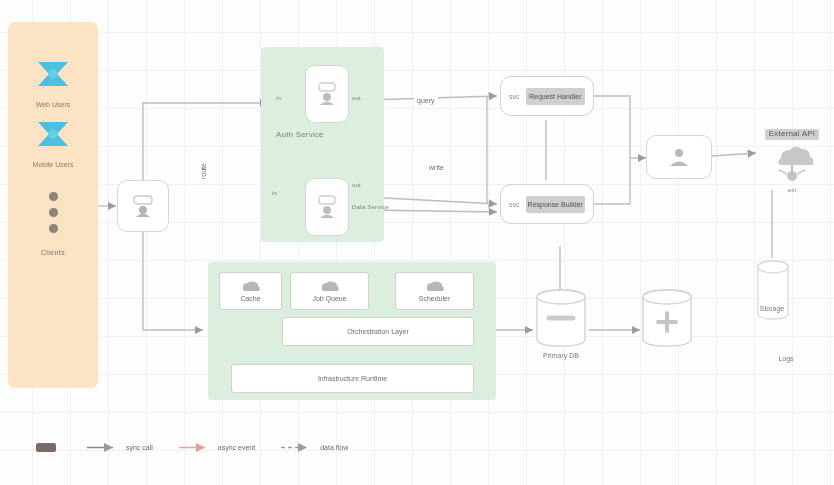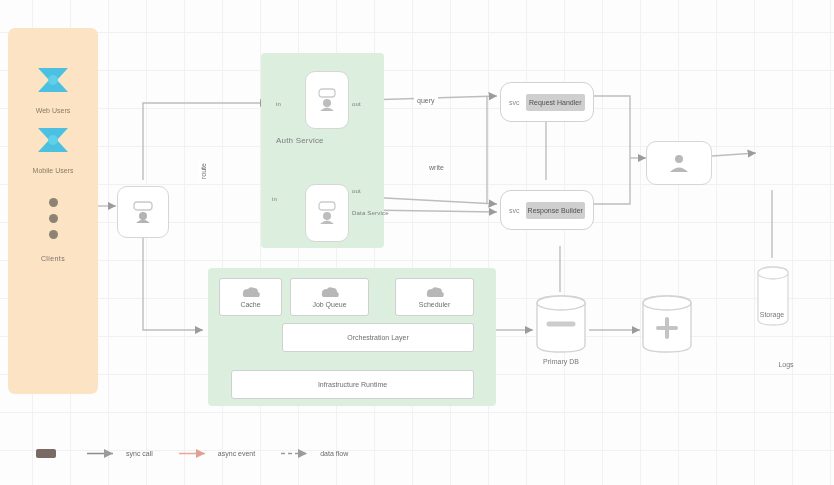--- a/index.html
+++ b/index.html
@@ -12,21 +12,21 @@
   }
   #canvas{
     position:relative;width:834px;height:485px;
     background-color:#fdfdfd;
     background-image:
       linear-gradient(to right, #f1f1f1 1px, transparent 1px),
       linear-gradient(to bottom, #f1f1f1 1px, transparent 1px);
     background-size:38px 38px;
     background-position:-6px -6px;
   }
-  .abs{position:absolute;margin-top:6px;}
+  .abs{position:absolute;}
 
   
   .txt{
     font-size:8px;letter-spacing:.2px;color:#7d7d7d;
     white-space:nowrap;line-height:1.1;
   }
   .txt.dark{color:#5a5a5a;}
   .txt.tiny{font-size:6px;}
 
   
@@ -234,20 +234,30 @@
     <span class="blk">Response Builder</span>
   </div>
 
   <div class="abs node" style="left:646px;top:135px;width:66px;height:44px;">
     <svg class="node-ico" viewBox="0 0 26 26">
       <circle cx="13" cy="9" r="4" fill="#b9b9b9"></circle>
       <path d="M4 22 q9-9 18,0" fill="#b9b9b9"></path>
     </svg>
   </div>
 
+  <div class="abs" style="left:757px;top:122px;width:70px;text-align:center;">
+    <div class="txt dark" style="background:#cfcfcf;border-radius:2px;display:inline-block;padding:1px 4px;color:#565656;">External API</div>
+    <svg width="46" height="44" viewBox="0 0 46 44" style="display:block;margin:2px auto 0;">
+      <path d="M12 16 q0-8 9-8 q5-6 12-1 q8 0 8 8 q5 2 3 8 h-32 q-6-2 0-7z" fill="#c8c8c8"></path>
+      <path d="M23 23 v6" stroke="#c0c0c0" stroke-width="2" fill="none"></path>
+      <circle cx="23" cy="34" r="5" fill="#c4c4c4"></circle>
+      <path d="M10 28 l8 4 M36 28 l-8 4" stroke="#c6c6c6" stroke-width="1.6" fill="none"></path>
+    </svg>
+    <div class="txt tiny" style="margin-top:1px;">ext</div>
+  </div>
 
   <div class="abs group" id="group-platform"></div>
 
   <div class="abs wbox" style="left:219px;top:272px;width:63px;height:38px;">
     <svg class="wico" viewBox="0 0 18 14">
       <path d="M4 11 q-4 0-3-4 q0-4 5-4 q2-3 6-1 q4 0 4 4 q3 1 1 5z" fill="#b7b7b7"></path>
     </svg>
     <div class="wlab">Cache</div>
   </div>
 

